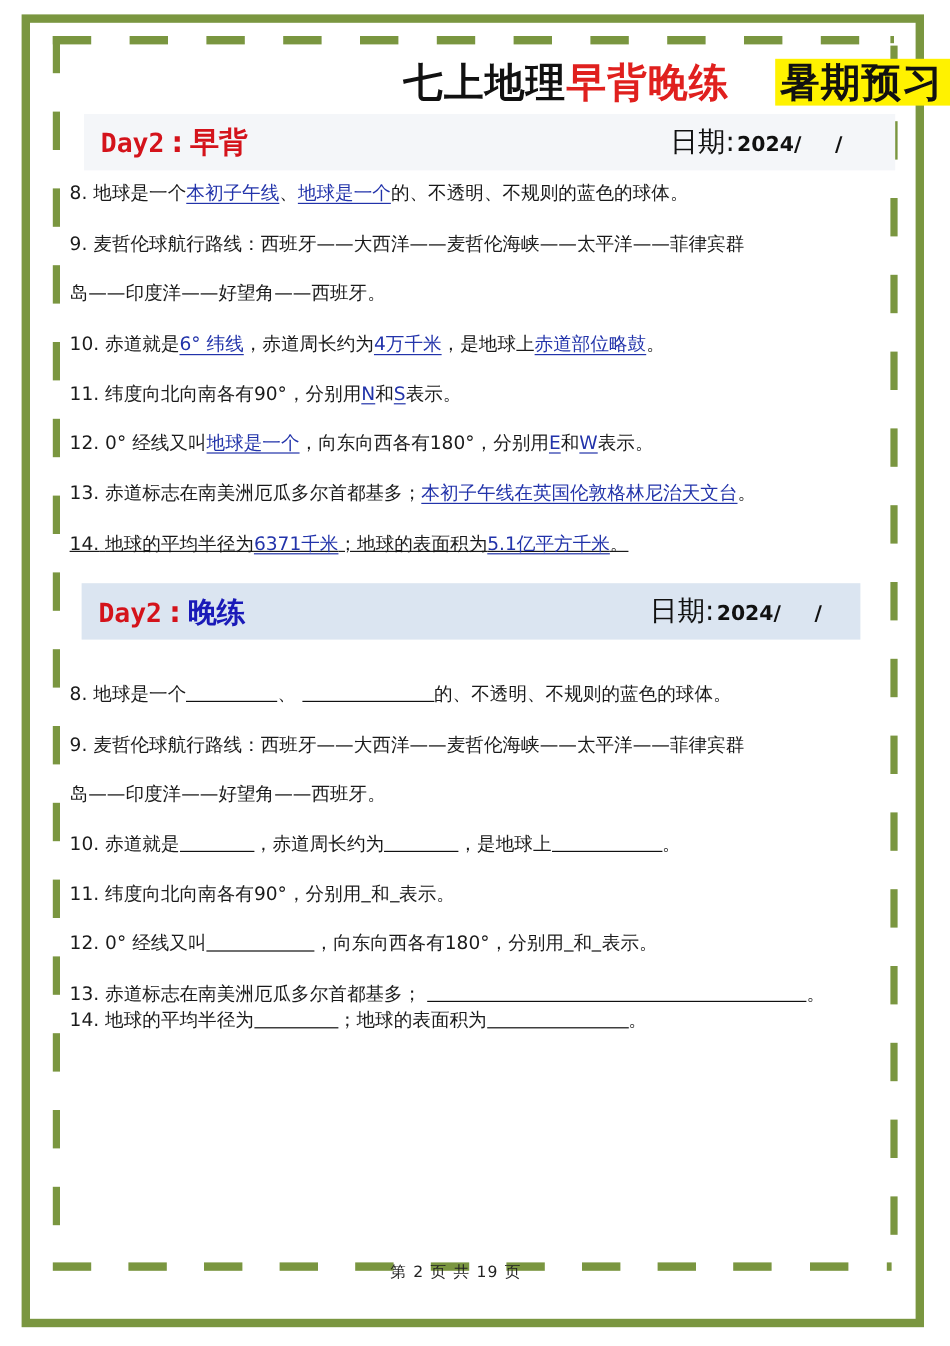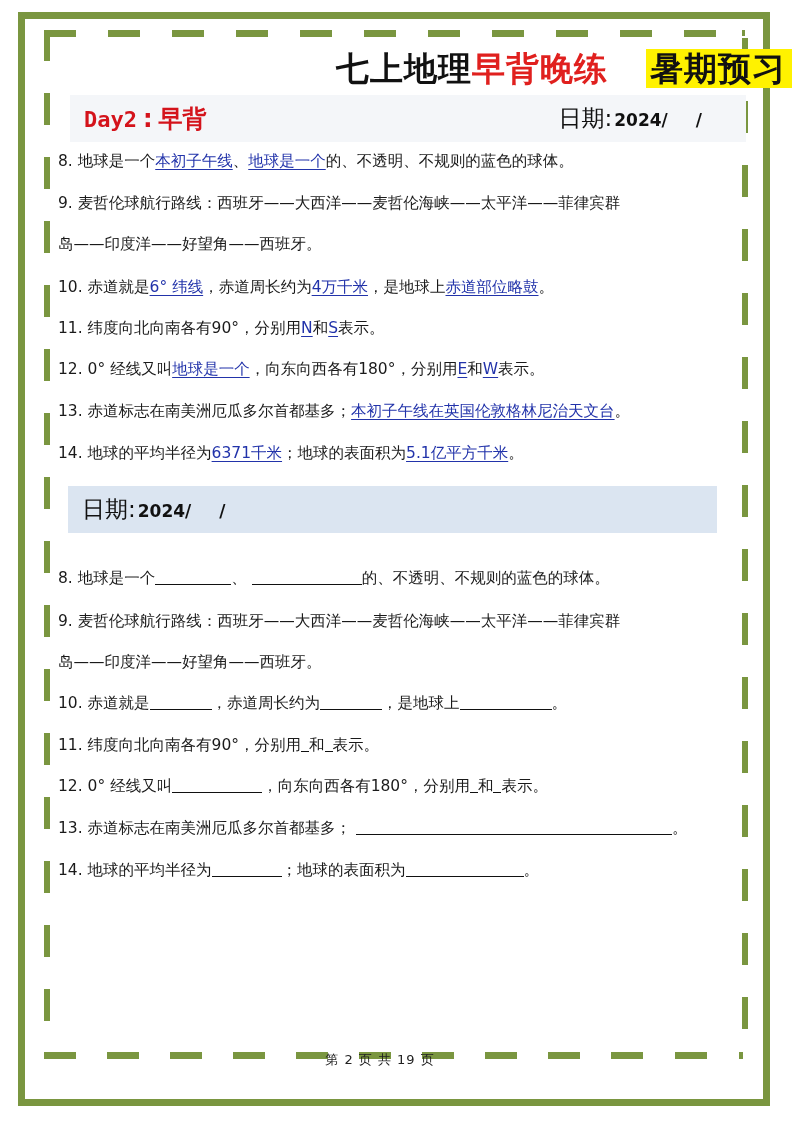--- a/index.html
+++ b/index.html
@@ -153,25 +153,28 @@
 </div>
 <div class="line" style="top:317px;">
   <span>11.</span>&nbsp;<span>纬度向北向南各有90°，分别用</span><span class="ans">N</span><span>和</span><span class="ans">S</span><span>表示。</span>
 </div>
 <div class="line" style="top:358px;">
   <span>12.</span>&nbsp;<span>0° 经线又叫</span><span class="ans">地球是一个</span><span>，向东向西各有180°，分别用</span><span class="ans">E</span><span>和</span><span class="ans">W</span><span>表示。</span>
 </div>
 <div class="line" style="top:400px;">
   <span>13.</span>&nbsp;<span>赤道标志在南美洲厄瓜多尔首都基多；</span><span class="ans">本初子午线在英国伦敦格林尼治天文台</span><span>。</span>
 </div>
-<div class="line" style="top:442px;">
+<div class="line" style="top:442px;text-decoration:underline;">
   <span>14.</span>&nbsp;<span>地球的平均半径为</span><span class="ans">6371千米</span><span>；地球的表面积为</span><span class="ans">5.1亿平方千米</span><span>。</span>
 </div>
 
 <div class="band band-bottom">
+  <div class="day">
+    <span class="d-red">Day2</span><span class="d-sep">:</span><span class="d-title-blue">晚练</span>
+  </div>
   <div class="date">
     <span>日期:</span>
       <span class="yr">2024/</span>
       <span class="sl">/</span>
   </div>
 </div>
 
 <div class="line" style="top:567px;">
   <span>8.</span>&nbsp;<span>地球是一个</span><span class="blank" style="width:76px;"></span><span>、</span>&nbsp;<span class="blank" style="width:110px;"></span><span>的、不透明、不规则的蓝色的球体。</span>
 </div>
@@ -186,17 +189,17 @@
 </div>
 <div class="line" style="top:734px;">
   <span>11.</span>&nbsp;<span>纬度向北向南各有90°，分别用</span><span class="ub"></span><span>和</span><span class="ub"></span><span>表示。</span>
 </div>
 <div class="line" style="top:775px;">
   <span>12.</span>&nbsp;<span>0° 经线又叫</span><span class="blank" style="width:90px;"></span><span>，向东向西各有180°，分别用</span><span class="ub"></span><span>和</span><span class="ub"></span><span>表示。</span>
 </div>
 <div class="line" style="top:817px;">
   <span>13.</span>&nbsp;<span>赤道标志在南美洲厄瓜多尔首都基多；</span>&nbsp;<span class="blank" style="width:316px;"></span><span>。</span>
 </div>
-<div class="line" style="top:859px;">
+<div class="line" style="top:839px;">
   <span>14.</span>&nbsp;<span>地球的平均半径为</span><span class="blank" style="width:70px;"></span><span>；地球的表面积为</span><span class="blank" style="width:118px;"></span><span>。</span>
 </div>
 
 <div class="footer">第 2 页 共 19 页</div>
 
 </body></html>

